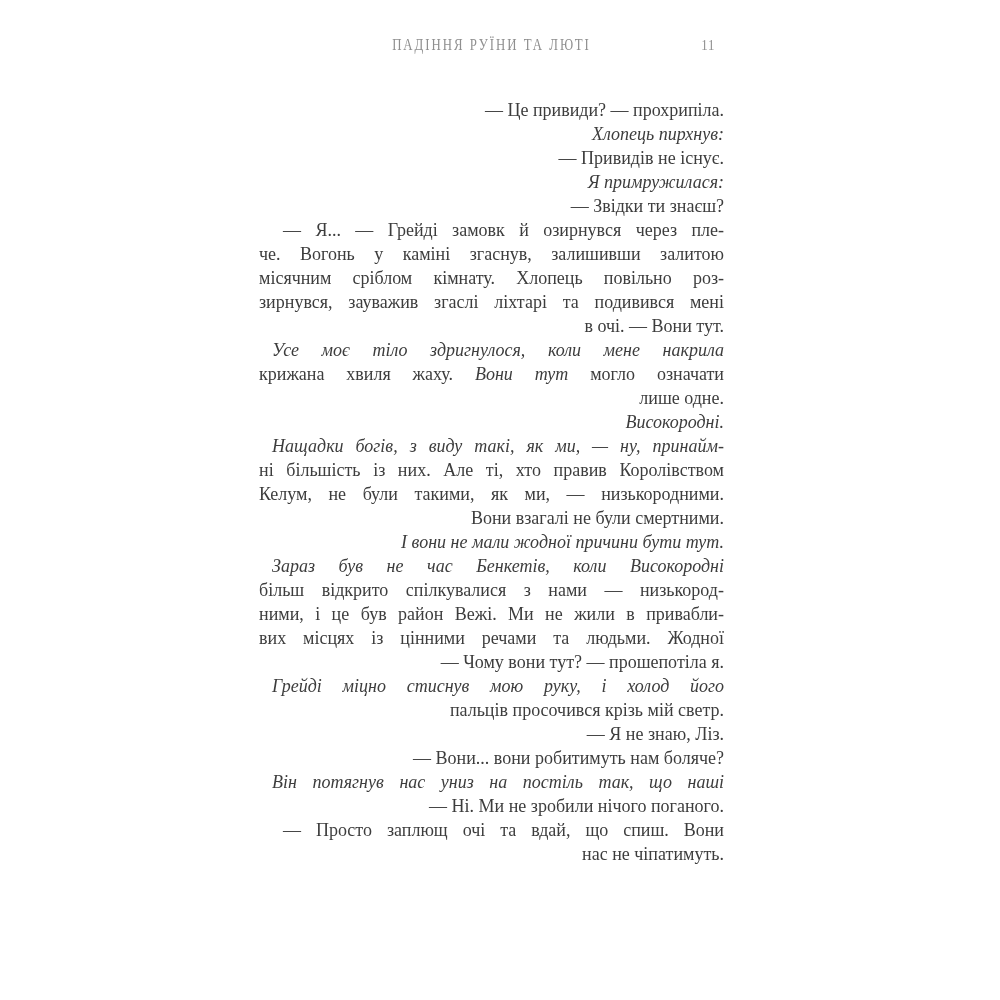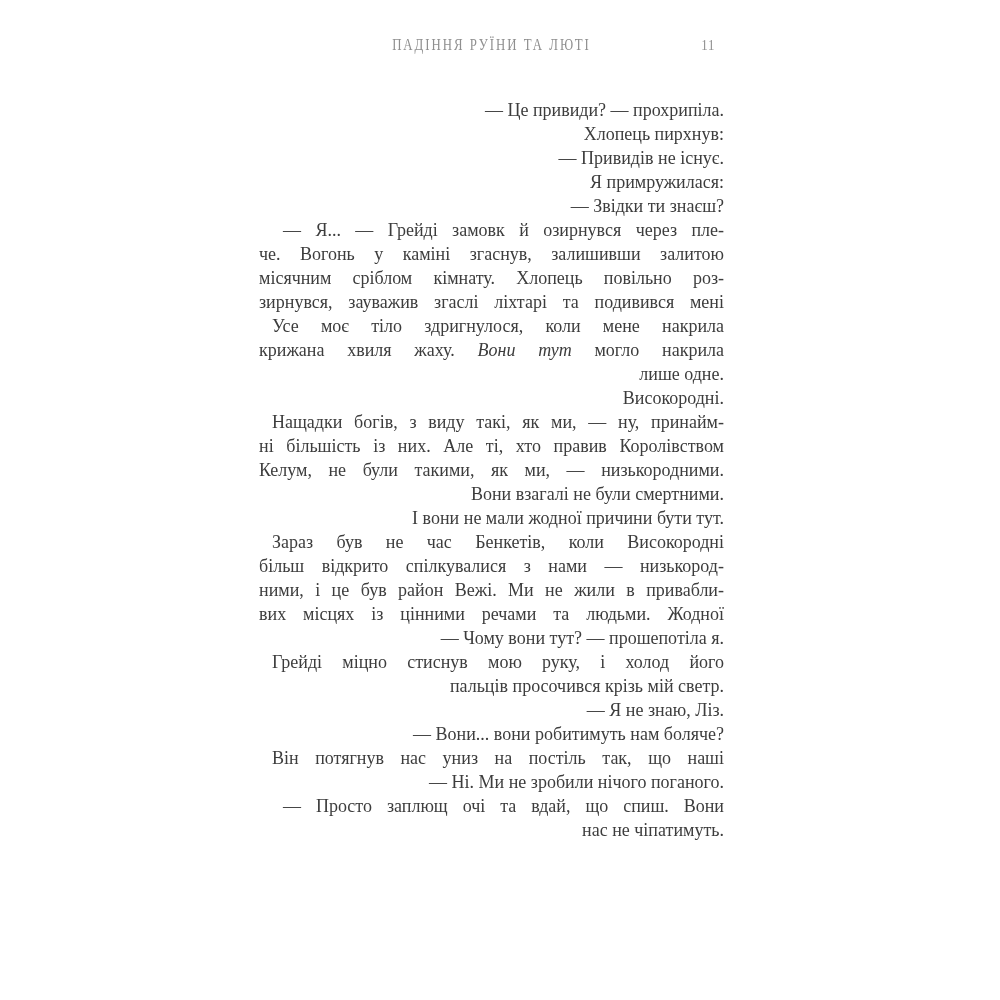--- a/index.html
+++ b/index.html
@@ -55,21 +55,21 @@
     line-height: 24px;
     filter: blur(0.25px);
   }
   .line {
     text-align: right;
   }
   .line.just {
     text-align: justify;
     text-align-last: justify;
   }
-  .line.ind-sm { padding-left: 13px; }
+  .line.ind-sm { padding-left: 13px; font-style: italic; }
   .line.ind-lg { padding-left: 24px; }
   .line em { font-style: italic; }
 </style>
 </head>
 <body style="background: rgb(255, 255, 255);">
 
 <div class="page">
   <div class="page-header">
     <div class="running-title">ПАДІННЯ РУЇНИ ТА ЛЮТІ</div>
     <div class="page-number">11</div>
@@ -77,22 +77,23 @@
   <div class="text-block" id="text-block">
       <div class="line ind-lg"><span>— Це привиди? — прохрипіла.</span></div>
       <div class="line ind-sm"><span>Хлопець пирхнув:</span></div>
       <div class="line ind-lg"><span>— Привидів не існує.</span></div>
       <div class="line ind-sm"><span>Я примружилася:</span></div>
       <div class="line ind-lg"><span>— Звідки ти знаєш?</span></div>
       <div class="line just ind-lg"><span>— Я... — Грейді замовк й озирнувся через пле-</span></div>
       <div class="line just"><span>че. Вогонь у каміні згаснув, залишивши залитою</span></div>
       <div class="line just"><span>місячним сріблом кімнату. Хлопець повільно роз-</span></div>
       <div class="line just"><span>зирнувся, зауважив згаслі ліхтарі та подивився мені</span></div>
+      <div class="line"><span>в очі. — Вони тут.</span></div>
       <div class="line just ind-sm"><span>Усе моє тіло здригнулося, коли мене накрила</span></div>
-      <div class="line just"><span>крижана хвиля жаху. </span><em>Вони тут</em><span> могло накрила</span></div>
+      <div class="line just"><span>крижана хвиля жаху. </span><em>Вони тут</em><span> могло означати</span></div>
       <div class="line"><span>лише одне.</span></div>
       <div class="line ind-sm"><span>Високородні.</span></div>
       <div class="line just ind-sm"><span>Нащадки богів, з виду такі, як ми, — ну, принайм-</span></div>
       <div class="line just"><span>ні більшість із них. Але ті, хто правив Королівством</span></div>
       <div class="line just"><span>Келум, не були такими, як ми, — низькородними.</span></div>
       <div class="line"><span>Вони взагалі не були смертними.</span></div>
       <div class="line ind-sm"><span>І вони не мали жодної причини бути тут.</span></div>
       <div class="line just ind-sm"><span>Зараз був не час Бенкетів, коли Високородні</span></div>
       <div class="line just"><span>більш відкрито спілкувалися з нами — низькород-</span></div>
       <div class="line just"><span>ними, і це був район Вежі. Ми не жили в привабли-</span></div>

